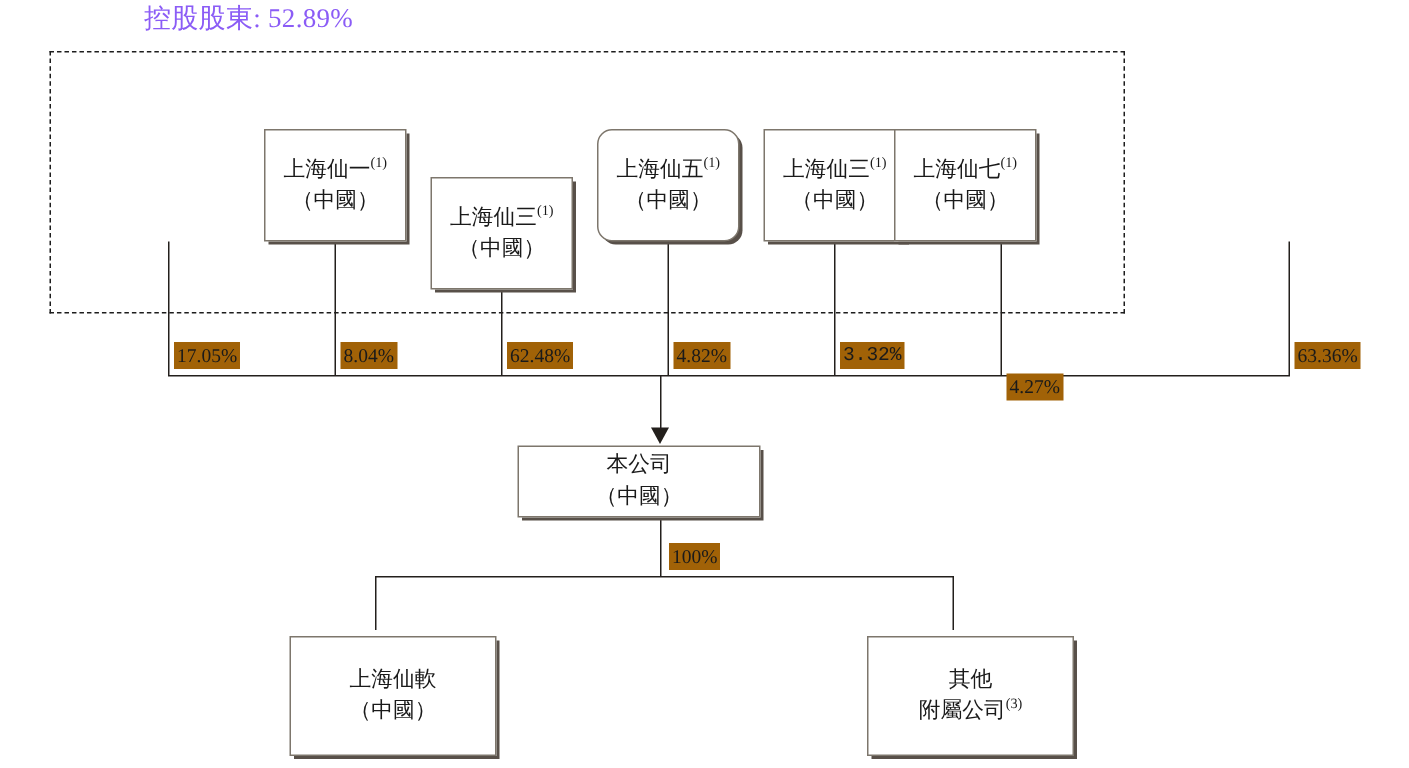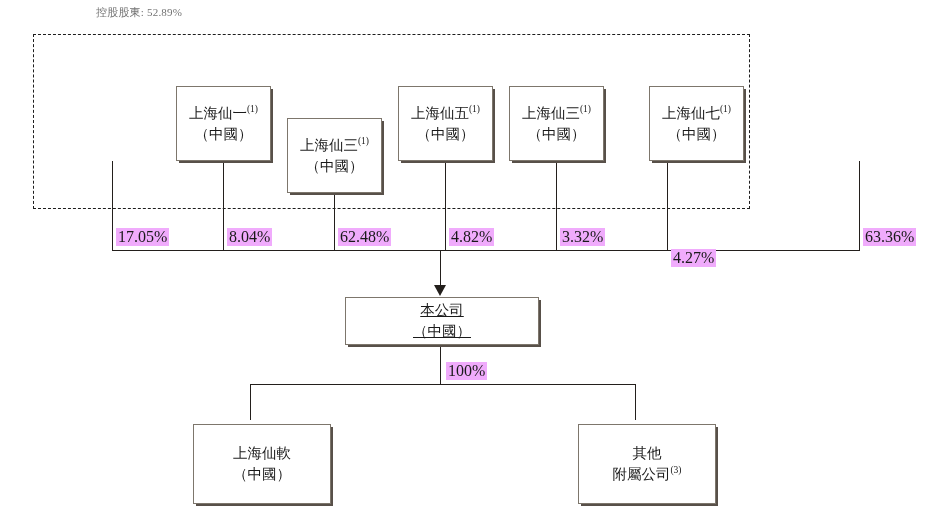--- a/index.html
+++ b/index.html
@@ -29,24 +29,24 @@
     top: 34px;
     width: 717px;
     height: 175px;
     border: 1.5px dashed #1d1d1d;
     background: transparent;
   }
 
   .group-title {
     left: 96px;
     top: 3px;
-    font-size: 11px;
+    font-size: 18px;
     line-height: 18px;
     white-space: nowrap;
-    color: #737373;
+    color: #8b5cf6;
     letter-spacing: .2px;
   }
 
   
   .ebox {
     border: 1.2px solid #7d766c;
     background: #ffffff;
     box-shadow: 2.5px 2.5px 0 -0.5px #585049;
     display: flex;
     align-items: center;
@@ -67,21 +67,21 @@
     line-height: 0;
   }
   .ebox .label .redact {
     font-weight: bold;
   }
 
   .row1 { top: 86px; width: 95px; height: 75px; }
 
   .company-box {
     left: 345px; top: 297px;
-    width: 194px; height: 48px; text-decoration: underline;
+    width: 162px; height: 48px;
   }
   .sub-box {
     top: 424px;
     width: 138px; height: 80px;
   }
 
   
   .vline {
     width: 0;
     border-left: 1.1px solid #231f1c;
@@ -95,74 +95,74 @@
   .arrow-head {
     width: 0; height: 0;
     border-left: 6px solid transparent;
     border-right: 6px solid transparent;
     border-top: 11px solid #231f1c;
     z-index: 2;
   }
 
   
   .pct {
-    font-size: 16px;
+    font-size: 13px;
     line-height: 18px;
     color: #1a1a1a;
     white-space: nowrap;
     z-index: 4;
-    background: #f0abfc;
+    background: #a16207;
     padding: 0 2px;
   }
 </style>
 </head>
 <body>
 
 <div id="chart">
 
   <div class="abs dashed-group"></div>
   <div class="abs group-title">控股股東: 52.89%</div>
 
 
   <div class="abs ebox row1" style="left:176px;align-items:center;">
     <div class="label"><span>上海仙一</span><span class="sup">(1)</span><br><span>（中國）</span></div>
   </div>
 
   <div class="abs ebox row1" style="left:287px;margin-top:32px;">
     <div class="label"><span>上海仙三</span><span class="sup">(1)</span><br><span>（中國）</span></div>
   </div>
 
-  <div class="abs ebox row1" style="left:398px;">
+  <div class="abs ebox row1" style="left:398px;border-radius:10px;">
     <div class="label"><span>上海仙五</span><span class="sup">(1)</span><br><span>（中國）</span></div>
   </div>
 
   <div class="abs ebox row1" style="left:509px;">
     <div class="label"><span>上海仙三</span><span class="sup">(1)</span><br><span>（中國）</span></div>
   </div>
 
-  <div class="abs ebox row1" style="left:649px;align-items:center;">
+  <div class="abs ebox row1" style="left:596px;align-items:center;">
     <div class="label"><span>上海仙七</span><span class="sup">(1)</span><br><span>（中國）</span></div>
   </div>
 
 
   <div class="abs vline" style="left:112px;  top:161px; height:89px;"></div>
   <div class="abs vline" style="left:223px;  top:161px; height:89px;"></div>
   <div class="abs vline" style="left:334px;  top:161px; height:89px;"></div>
   <div class="abs vline" style="left:445px;  top:161px; height:89px;"></div>
   <div class="abs vline" style="left:556px;  top:161px; height:89px;"></div>
   <div class="abs vline" style="left:667px;  top:161px; height:89px;"></div>
   <div class="abs vline" style="left:859px;  top:161px; height:89px;"></div>
 
   <div class="abs hline" style="left:112px; top:250px; width:748px;"></div>
 
   <div class="abs pct" style="left:116px; top:228px;">17.05%</div>
   <div class="abs pct" style="left:227px; top:228px;">8.04%</div>
   <div class="abs pct" style="left:338px; top:228px;">62.48%</div>
   <div class="abs pct" style="left:449px; top:228px;">4.82%</div>
-  <div class="abs pct" style="left:560px; top:228px;">3.32%</div>
+  <div class="abs pct" style="left:560px; top:228px;font-family:Liberation Mono, monospace;">3.32%</div>
   <div class="abs pct" style="left:671px; top:228px;margin-top:21px;">4.27%</div>
   <div class="abs pct" style="left:863px; top:228px;">63.36%</div>
 
   <div class="abs vline" style="left:440px; top:250px; height:36px;"></div>
   <div class="abs arrow-head" style="left:434px; top:285px;"></div>
 
   <div class="abs ebox company-box">
     <div class="label"><span>本公司</span><br><span>（中國）</span></div>
   </div>
 

